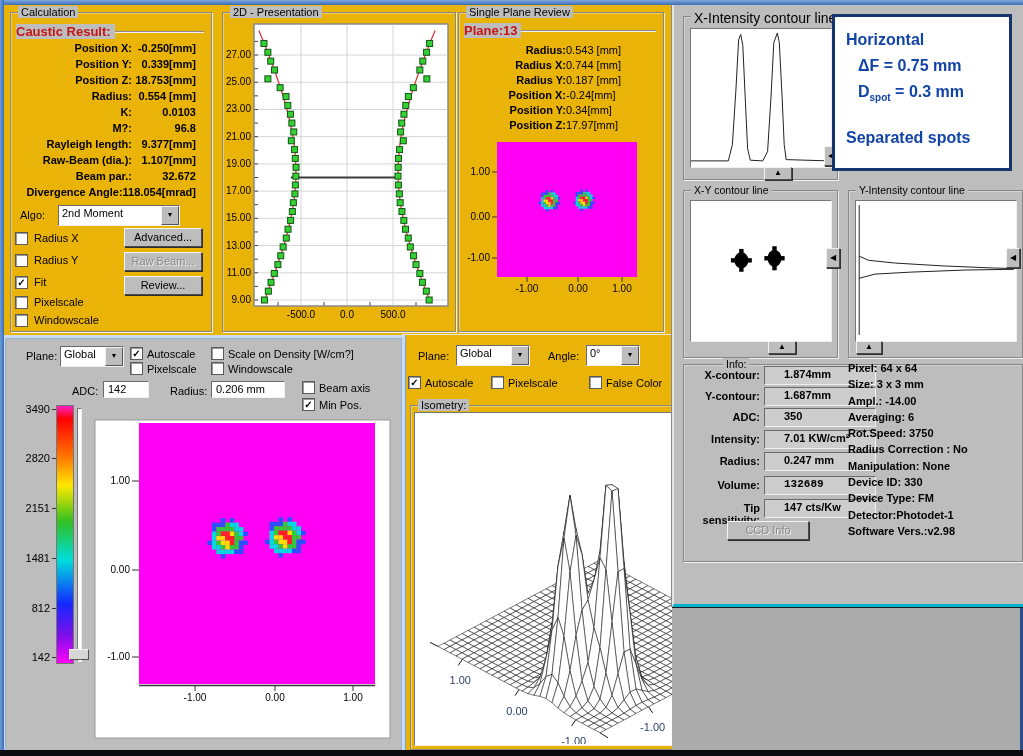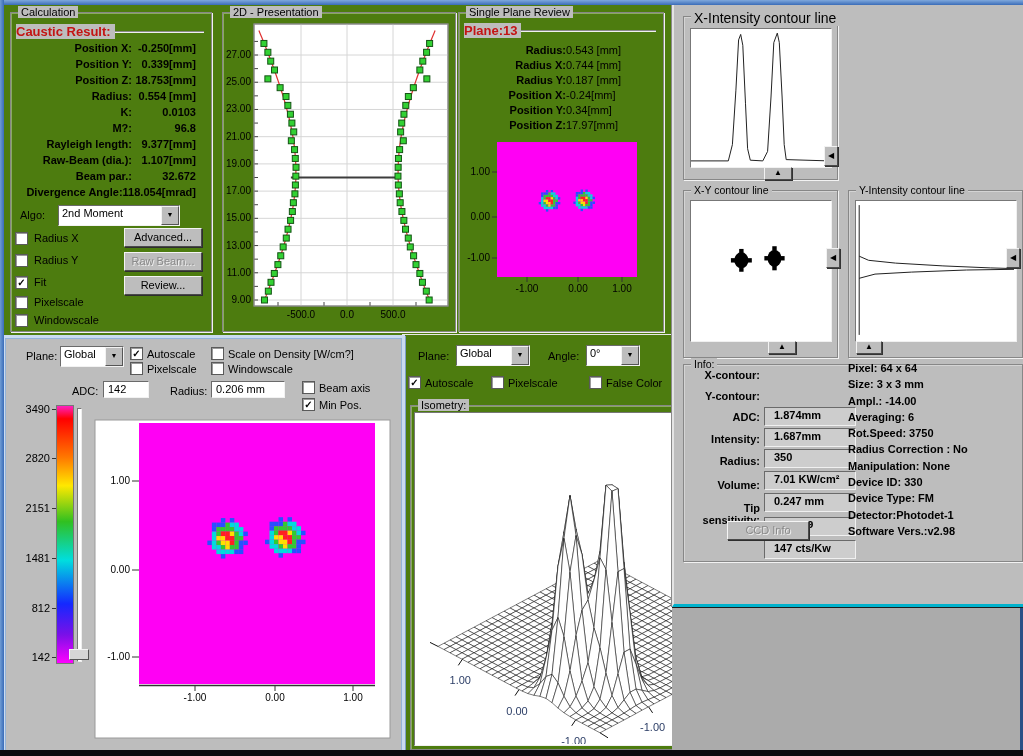--- a/index.html
+++ b/index.html
@@ -1,16 +1,16 @@
 <!DOCTYPE html>
 <html><head>
 <meta charset="utf-8">
 <style>
   html,body{margin:0;padding:0;background:#888;}
-  #root{position:relative;width:1023px;height:756px;background:#4d7c0f;overflow:hidden;
+  #root{position:relative;width:1023px;height:756px;background:#eab308;overflow:hidden;
         font-family:"Liberation Sans",sans-serif;font-size:11px;color:#000;}
   
   .top-blue{position:absolute;left:0;top:0;width:1023px;height:5px;background:linear-gradient(#7fa8dc,#3a6cb8);z-index:8;}
   .left-blue{position:absolute;left:0;top:0;width:4px;height:750px;background:linear-gradient(90deg,#6f9cd4,#3a6cb8);z-index:8;}
   .bottom-black{position:absolute;left:0;top:750px;width:1023px;height:6px;background:#0b0b0e;z-index:9;}
   .right-edge{position:absolute;left:1020px;top:0;width:3px;height:750px;background:#2a4f86;z-index:4;}
   
   .gb{position:absolute;border:1px solid #878787;box-shadow:1px 1px 0 #f2f2f2, inset 1px 1px 0 rgba(255,255,255,.35);}
   .gbt{position:absolute;top:-7px;left:7px;background:#bdbdbd;padding:0 3px;font-size:11px;white-space:nowrap;}
   .red-t{color:#c41414;font-weight:bold;font-size:13px;}
@@ -52,21 +52,21 @@
      background:linear-gradient(#ff20c0 0%,#ff0000 5%,#ff7800 20%,#ffe800 31%,#30c020 45%,#00dede 60%,#1428ff 77%,#7a10e8 89%,#ff00ff 100%);}
   .cbar-lab{position:absolute;width:46px;text-align:right;font-size:11px;}
   .cbar-dash{position:absolute;width:4px;height:1px;background:#333;}
   .slider-track{position:absolute;left:77px;top:408px;width:3px;height:252px;background:#fff;
      border:1px solid;border-color:#777 #eee #eee #777;}
   .slider-handle{position:absolute;left:69px;top:649px;width:18px;height:9px;background:#d6d6d6;
      border:1px solid;border-color:#f4f4f4 #555 #555 #f4f4f4;}
   .devline{display:block;font-weight:bold;line-height:16.3px;white-space:nowrap;}
   .inf-lbl{position:absolute;width:76px;text-align:right;font-weight:bold;}
   .inf-box{position:absolute;width:72px;height:15px;background:#cdcdcd;border:1px solid;
-     border-color:#6a6a6a #f0f0f0 #f0f0f0 #6a6a6a;padding:1px 9px;font-weight:bold;font-size:11px;line-height:13px;white-space:nowrap;margin-top:41px;}
+     border-color:#6a6a6a #f0f0f0 #f0f0f0 #6a6a6a;padding:1px 19px;font-weight:bold;font-size:11px;line-height:13px;white-space:nowrap;}
   .white-inset{position:absolute;background:#fff;border:1px solid;border-color:#777 #f0f0f0 #f0f0f0 #777;}
 </style>
 </head>
 <body>
 
 <div id="root">
   <div class="top-blue"></div>
   <div class="left-blue"></div>
   <div class="right-edge"></div>
 
@@ -1346,20 +1346,26 @@
   <div class="gb" style="left:683px;top:16px;width:153px;height:162px;z-index:6;background:#bdbdbd;">
     <span class="gbt" style="font-size:14px;">X-Intensity contour line</span>
   </div>
   <div class="white-inset" style="left:690px;top:28px;width:140px;height:138px;z-index:6;"></div>
   <svg id="xint-svg" style="left:691px;top:29px;z-index:6;" width="138" height="136">
       <polyline points="0.0,131.9 37.3,131.9 41.4,115.6 44.9,61.2 47.6,10.9 49.7,5.4 51.8,16.3 54.5,74.8 56.6,119.7 59.3,131.2 71.8,131.9 76.6,122.4 80.0,68.0 82.8,13.6 86.3,4.1 88.3,13.6 91.1,68.0 93.2,115.6 95.2,130.6 138.0,131.9" fill="none" stroke="#222" stroke-width="1"></polyline>
     </svg>
   <div class="arrbtn" style="left:764px;top:167px;width:26px;height:11px;z-index:6;"><span>▲</span></div>
   <div class="arrbtn" style="left:824px;top:146px;width:12px;height:18px;line-height:18px;z-index:6;"><span>◀</span></div>
 
+  <div class="annot" style="left:832px;top:14px;width:174px;height:151px;">
+    <div style="left:11px;top:14px;color:#1144a8;">Horizontal</div>
+    <div style="left:23px;top:40px;color:#1144a8;">ΔF = 0.75 mm</div>
+    <div style="left:23px;top:66px;color:#1144a8;"><span>D</span><sub>spot</sub><span> = 0.3 mm</span></div>
+    <div style="left:11px;top:112px;color:#1144a8;">Separated spots</div>
+  </div>
 
   <div class="gb" style="left:683px;top:190px;width:153px;height:166px;z-index:6;background:#bdbdbd;">
     <span class="gbt" style="font-size:10.5px;">X-Y contour line</span>
   </div>
   <div class="white-inset" style="left:690px;top:200px;width:140px;height:140px;z-index:6;"></div>
   <svg id="xy-svg" style="left:691px;top:201px;z-index:6;" width="138" height="138">
       <ellipse cx="50.37" cy="59.339999999999996" rx="7.175999999999999" ry="8.004" fill="#000000"></ellipse>
       <rect x="48.169999999999995" y="47.935399999999994" width="4.4" height="4.4" fill="#000000"></rect>
       <rect x="48.169999999999995" y="66.3446" width="4.4" height="4.4" fill="#000000"></rect>
       <rect x="39.91759999999999" y="57.13999999999999" width="4.4" height="4.4" fill="#000000"></rect>
@@ -1379,21 +1385,21 @@
   <div class="white-inset" style="left:855px;top:200px;width:160px;height:140px;z-index:6;"></div>
   <svg id="yint-svg" style="left:856px;top:201px;z-index:6;" width="158" height="138">
       <polyline points="3.2,4.1 3.2,133.9" fill="none" stroke="#222" stroke-width="1"></polyline>
       <polyline points="3.2,55.2 12.6,59.3 39.5,62.1 86.9,64.9 134.3,66.9 158.0,67.6" fill="none" stroke="#222" stroke-width="1"></polyline>
       <polyline points="3.2,77.3 19.0,73.1 55.3,71.1 110.6,69.0 158.0,68.3" fill="none" stroke="#222" stroke-width="1"></polyline>
     </svg>
   <div class="arrbtn" style="left:1006px;top:248px;width:12px;height:18px;line-height:18px;z-index:6;"><span>◀</span></div>
   <div class="arrbtn" style="left:856px;top:341px;width:24px;height:11px;z-index:6;"><span>▲</span></div>
 
   <div class="gb" style="left:683px;top:364px;width:338px;height:196px;z-index:6;background:#bdbdbd;">
-    <span class="gbt" style="font-size:10.5px;">Info:</span>
+    <span class="gbt" style="font-size:10.5px;margin-left:32px;">Info:</span>
   </div>
   <span class="inf-lbl" style="left:684px;top:369px;z-index:6;">X-contour:</span>
   <div class="inf-box" style="left:764px;top:366px;z-index:6;">1.874mm</div>
   <span class="inf-lbl" style="left:684px;top:390px;z-index:6;">Y-contour:</span>
   <div class="inf-box" style="left:764px;top:387px;z-index:6;">1.687mm</div>
   <span class="inf-lbl" style="left:684px;top:411px;z-index:6;">ADC:</span>
   <div class="inf-box" style="left:764px;top:408px;z-index:6;">350</div>
   <span class="inf-lbl" style="left:684px;top:433px;z-index:6;">Intensity:</span>
   <div class="inf-box" style="left:764px;top:430px;z-index:6;">7.01 KW/cm²</div>
   <span class="inf-lbl" style="left:684px;top:455px;z-index:6;">Radius:</span>

